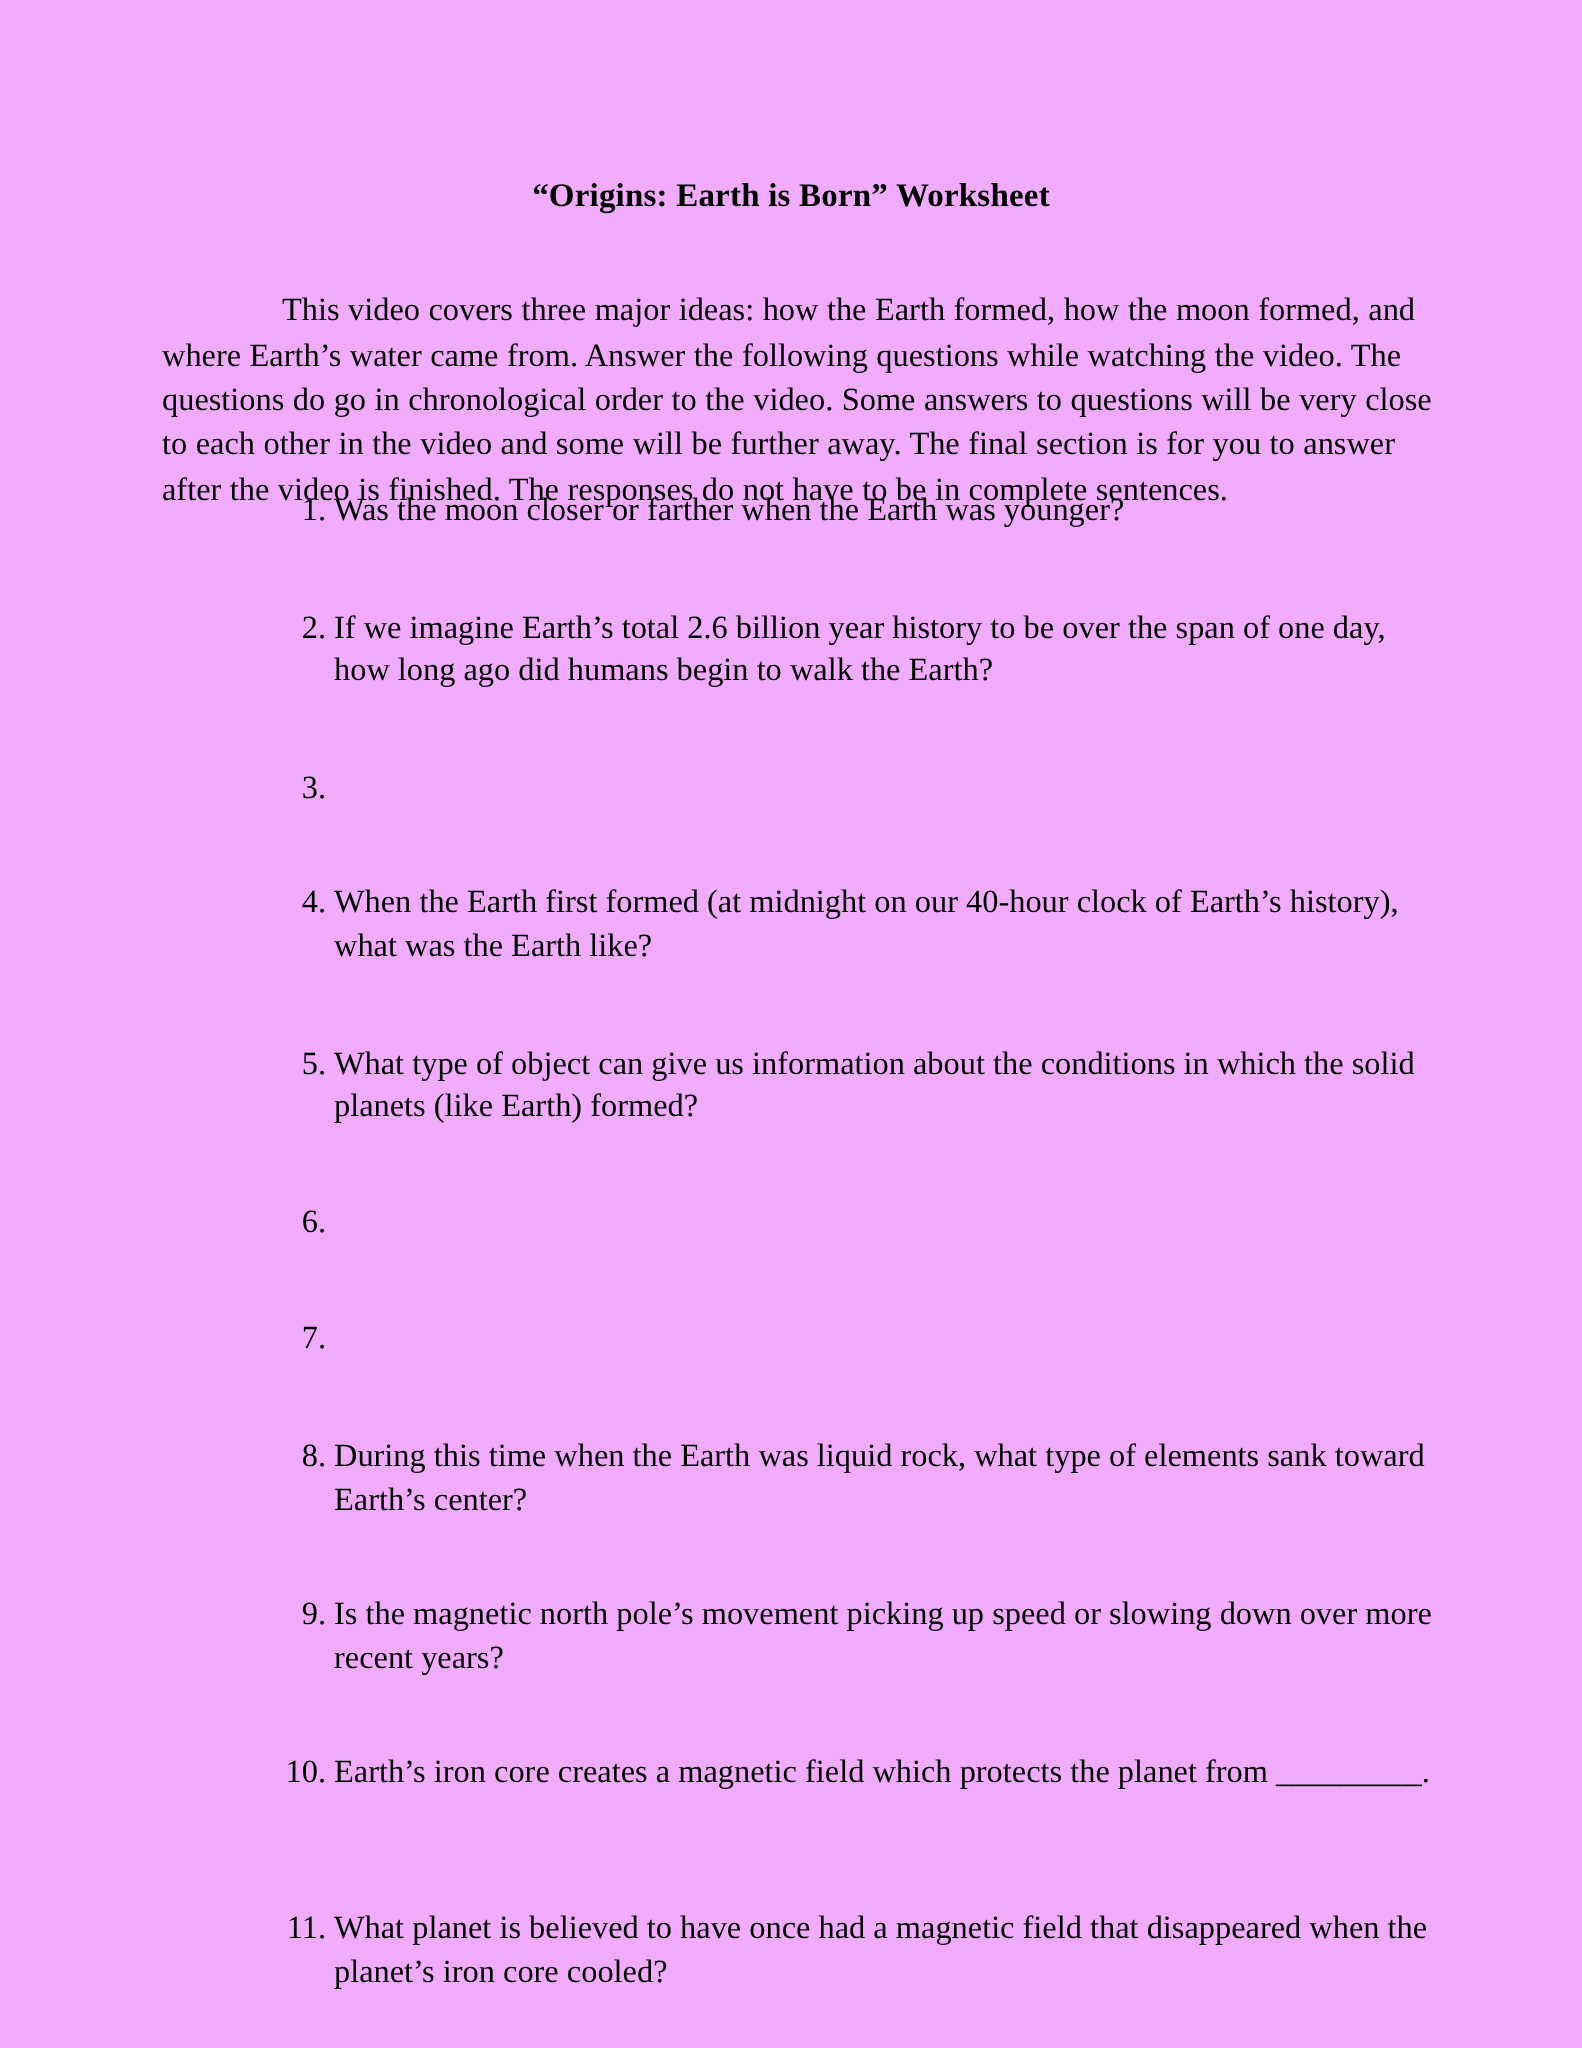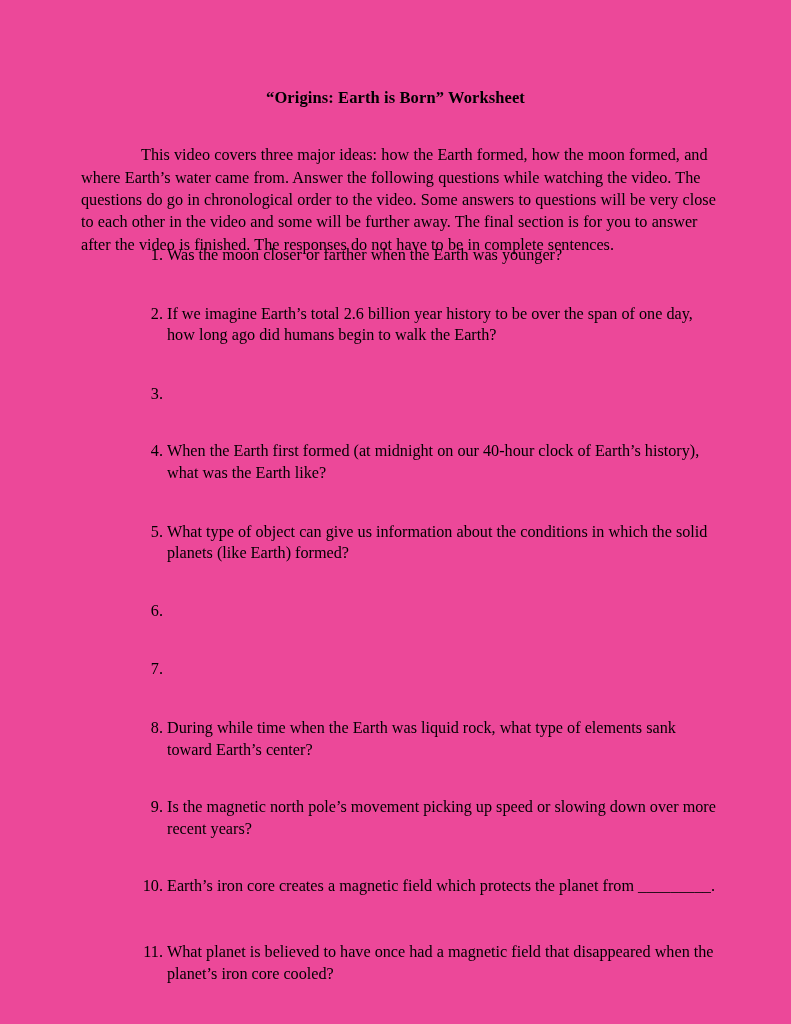--- a/index.html
+++ b/index.html
@@ -4,21 +4,21 @@
 <style>
   html, body {
     margin: 0;
     padding: 0;
     background: #ffffff;
   }
   .page {
     position: relative;
     width: 791px;
     height: 1024px;
-    background: #ec4899;
+    background: #f0abfc;
     margin: 0 auto;
     overflow: hidden;
     font-family: "Liberation Serif", "DejaVu Serif", serif;
     color: #000000;
     -webkit-font-smoothing: antialiased;
   }
   .doc-title {
     position: absolute;
     top: 88px;
     left: 0;
@@ -76,21 +76,21 @@
   
   .q1 { margin-bottom: 37px; }
   .q2 { margin-bottom: 37px; }
   .q3 { margin-bottom: 36px; }
   .q4 { margin-bottom: 37px; }
   .q5 { margin-bottom: 36px; }
   .q6 { margin-bottom: 37px; }
   .q7 { margin-bottom: 37px; }
   .q8 { margin-bottom: 36px; }
   .q9 { margin-bottom: 36px; }
-  .q10 { margin-bottom: 44px; font-family: Liberation Serif, serif; }
+  .q10 { margin-bottom: 56px; font-family: Liberation Serif, serif; }
   .q11 { margin-bottom: 0; }
 </style>
 </head>
 <body>
 
 <div class="page">
 
   <div class="doc-title">“Origins: Earth is Born” Worksheet</div>
 
   <p class="intro">This video covers three major ideas: how the Earth formed, how the moon formed, and where Earth’s water came from.  Answer the following questions while watching the video.  The questions do go in chronological order to the video.  Some answers to questions will be very close to each other in the video and some will be further away.  The final section is for you to answer after the video is finished.  The responses do not have to be in complete sentences.</p>
@@ -124,21 +124,21 @@
     <li class="qitem q6">
       <span class="qnum">6.</span>
     </li>
 
     <li class="qitem q7">
       <span class="qnum">7.</span>
     </li>
 
     <li class="qitem q8">
       <span class="qnum">8.</span>
-      <span class="qtext">During while time when the Earth was liquid rock, what type of elements sank toward Earth’s center?</span>
+      <span class="qtext">During this time when the Earth was liquid rock, what type of elements sank toward Earth’s center?</span>
     </li>
 
     <li class="qitem q9">
       <span class="qnum">9.</span>
       <span class="qtext">Is the magnetic north pole’s movement picking up speed or slowing down over more recent years?</span>
     </li>
 
     <li class="qitem q10 wide">
       <span class="qnum">10.</span>
       <span class="qtext">Earth’s iron core creates a magnetic field which protects the planet from _________.</span>

